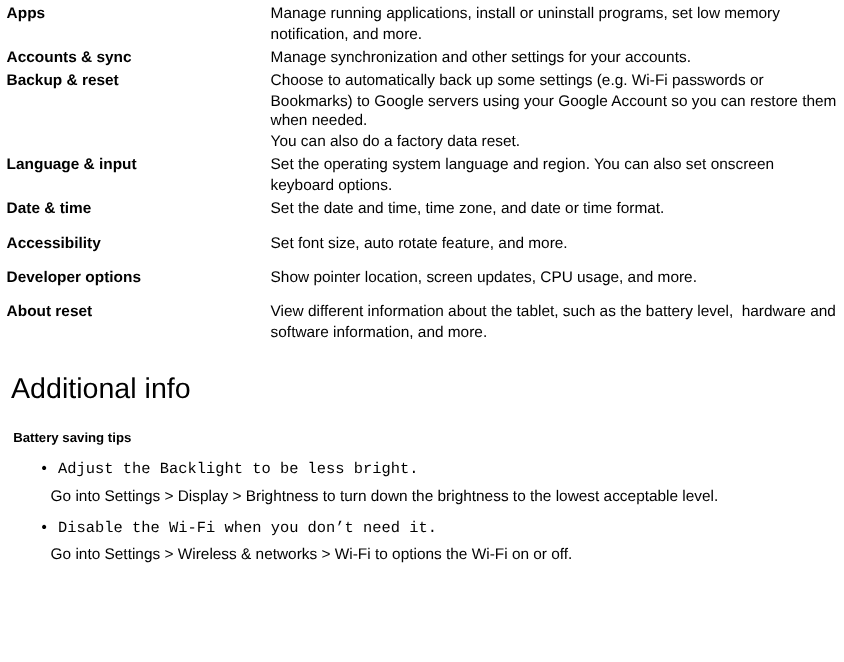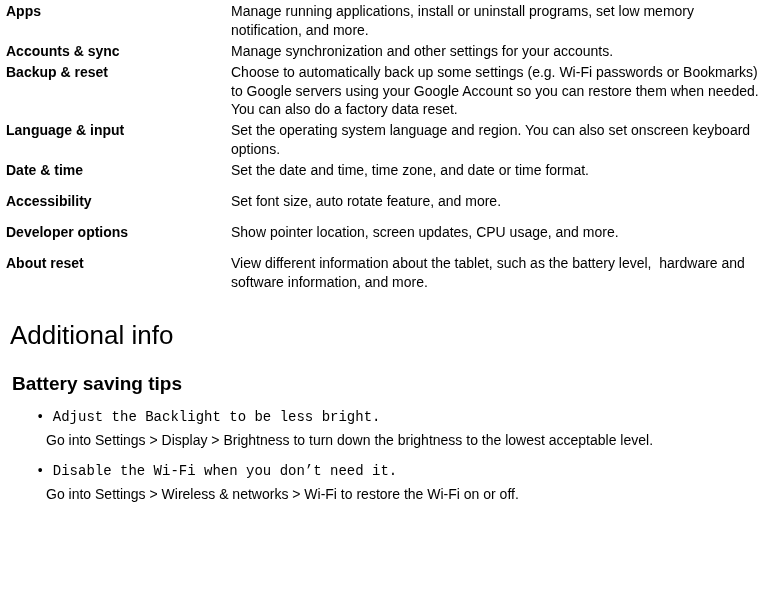--- a/index.html
+++ b/index.html
@@ -19,38 +19,38 @@
     padding: 0px 6px 20px 6px;
   }
   .def-row {
     display: flex;
     align-items: flex-start;
     margin-top: 2px;
   }
   .def-term {
     flex: 0 0 225px;
     font-weight: bold;
-    padding-right: 0;
+    padding-right: 15px;
   }
   .def-desc {
     flex: 1 1 auto;
   }
   .def-desc p {
     margin: 0;
   }
   .row-gap {
     margin-top: 12px;
   }
   .h-additional {
     font-size: 26px;
     font-weight: 400;
     margin: 26px 0 18px 4px;
   }
   .h-battery {
-    font-size: 19px;
+    font-size: 12px;
     font-weight: bold;
     margin: 0 0 12px 6px;
   }
   .tips {
     margin: 0 0 0 30px;
   }
   .tip {
     margin-bottom: 12px;
   }
   .tip-head {
@@ -122,17 +122,17 @@
 
   <h3 class="h-battery">Battery saving tips</h3>
 
   <div class="tips" id="tips-list">
       <div class="tip">
         <p class="tip-head"><span>•</span><span> Adjust the Backlight to be less bright.</span></p>
         <p class="tip-body"><span>Go into </span><b>Settings &gt; Display &gt; Brightness</b><span> to turn down the brightness to the lowest acceptable level.</span></p>
       </div>
       <div class="tip">
         <p class="tip-head"><span>•</span><span> Disable the Wi-Fi when you don’t need it.</span></p>
-        <p class="tip-body"><span>Go into </span><b>Settings &gt; Wireless &amp; networks &gt; Wi-Fi</b><span> to restore the Wi-Fi on or off.</span></p>
+        <p class="tip-body"><span>Go into </span><b>Settings &gt; Wireless &amp; networks &gt; Wi-Fi</b><span> to options the Wi-Fi on or off.</span></p>
       </div>
     </div>
 
 </div>
 
 </body></html>

